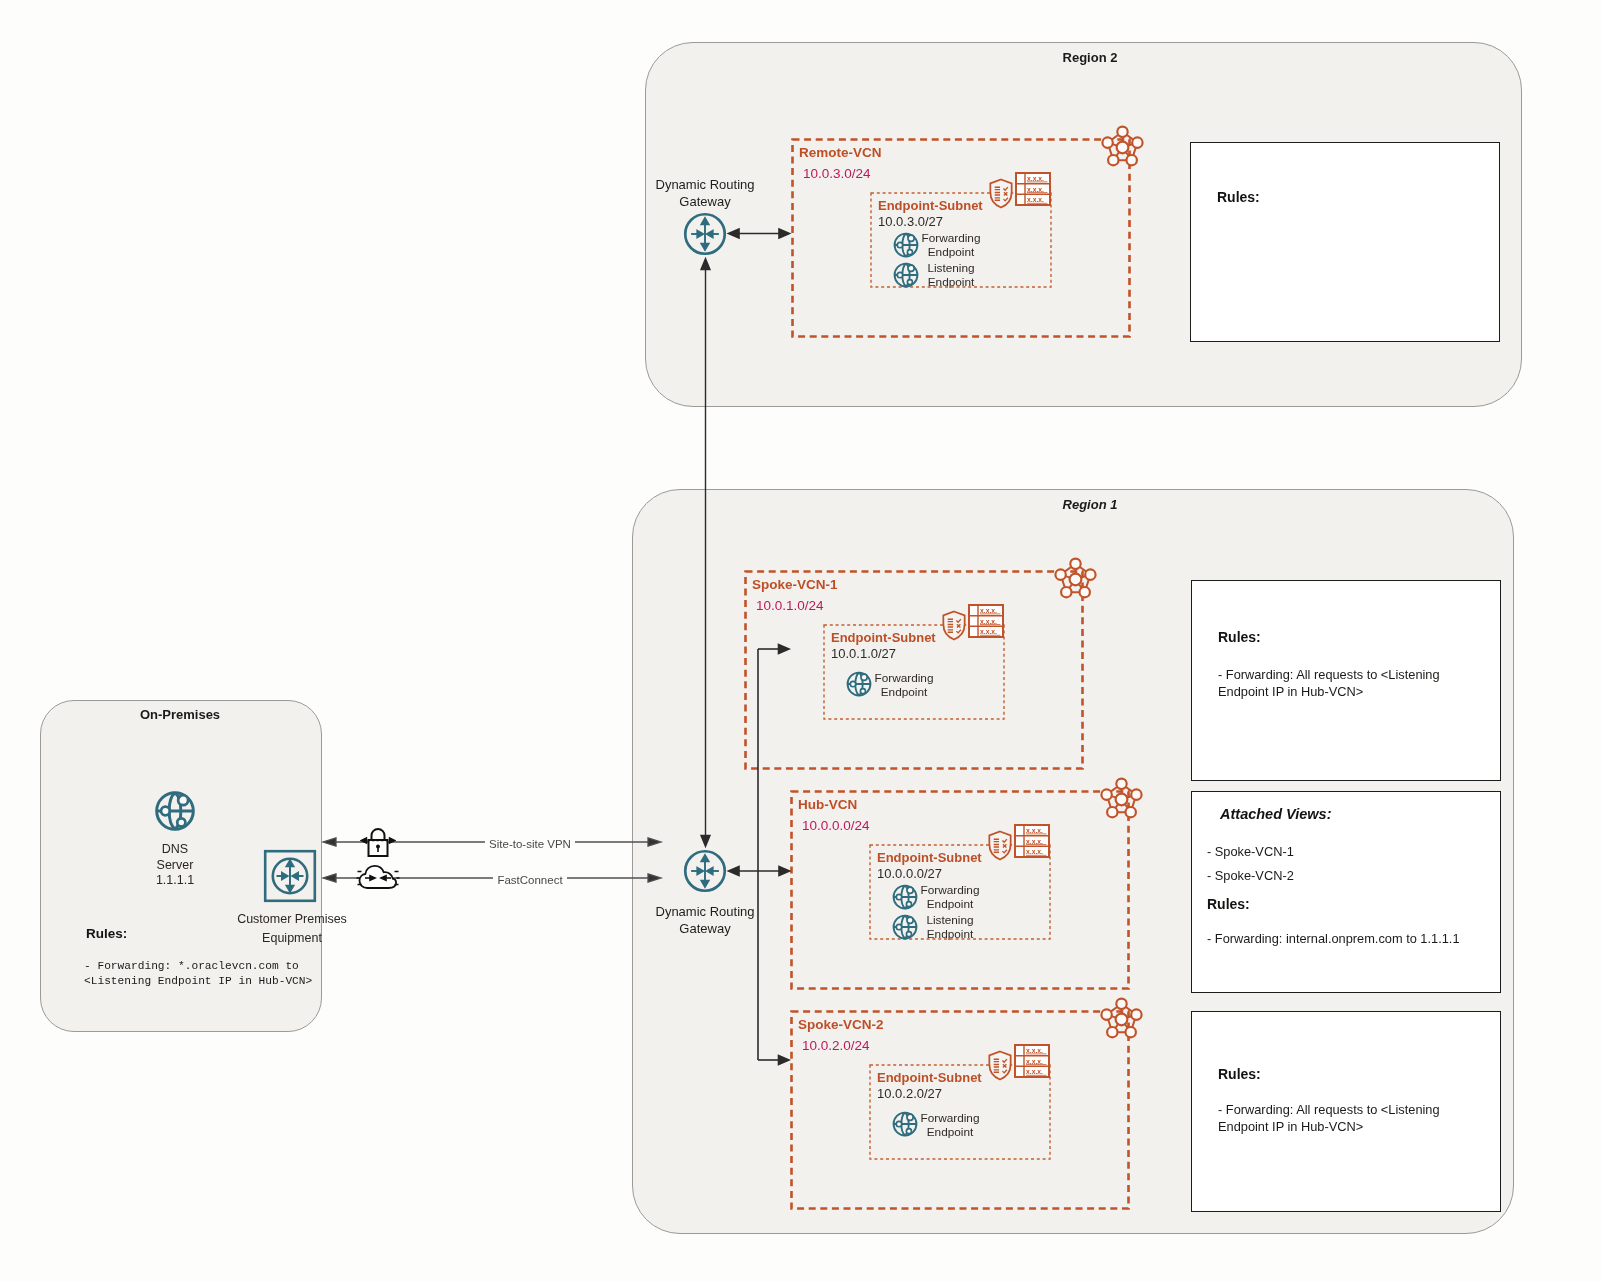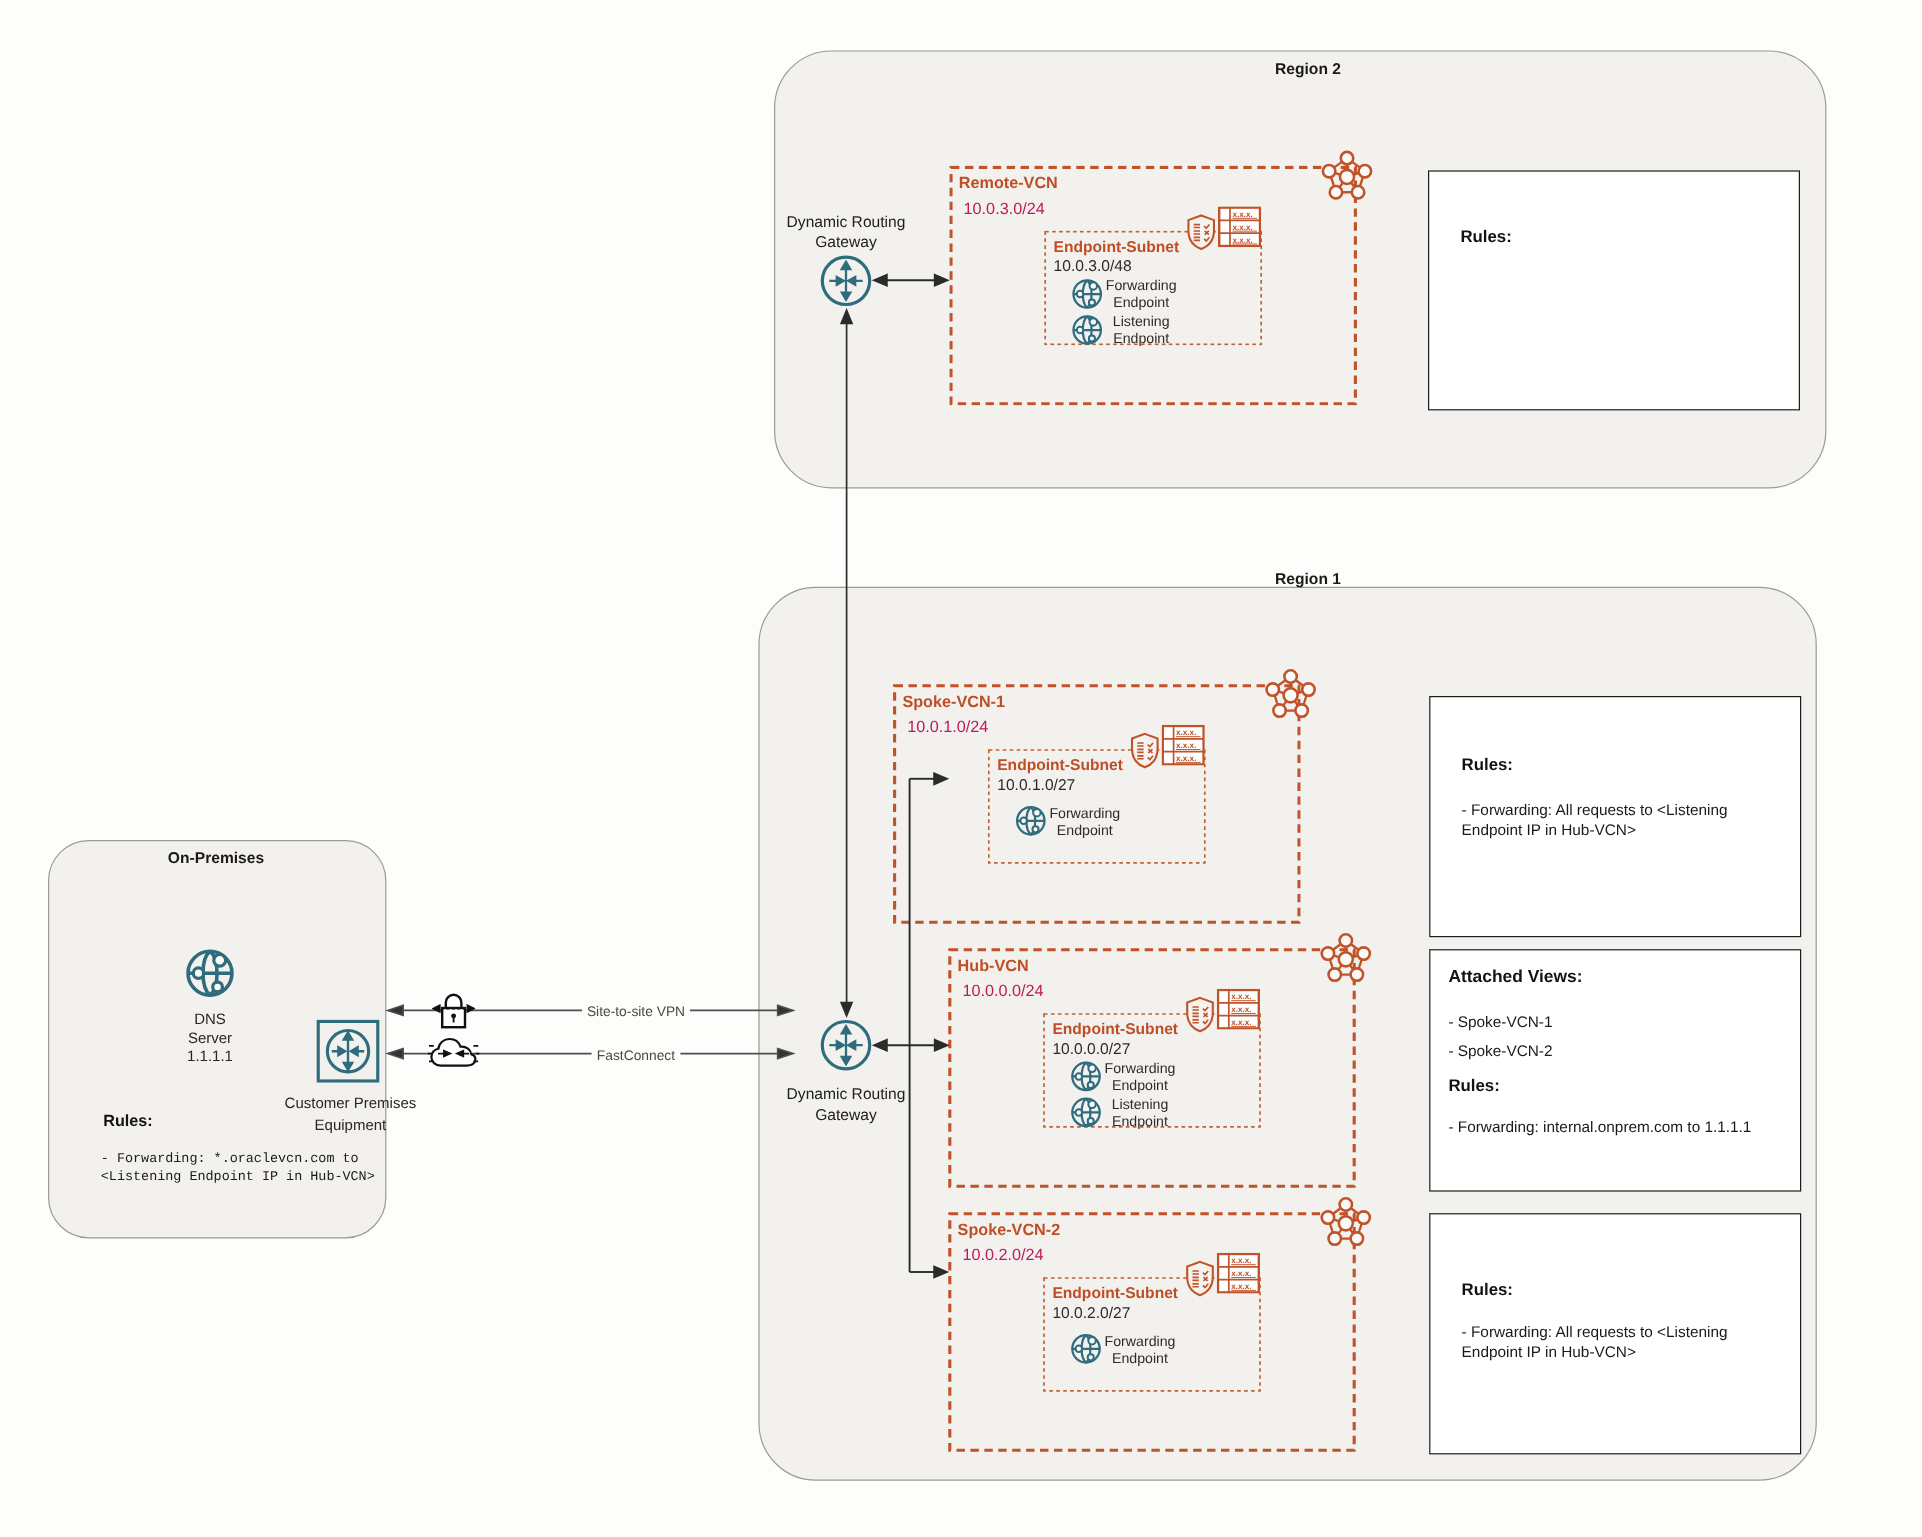--- a/index.html
+++ b/index.html
@@ -132,34 +132,34 @@
 </svg>
 
 <div class="canvas">
 
   <div class="region" style="left:40px;top:700px;width:280px;height:330px;border-radius:34px;"></div>
   <div class="region" style="left:645px;top:42px;width:875px;height:363px;border-radius:48px;"></div>
   <div class="region" style="left:632px;top:489px;width:880px;height:743px;border-radius:48px;"></div>
 
   <div class="region-label" style="left:70px;top:707px;">On-Premises</div>
   <div class="region-label" style="left:980px;top:50px;">Region 2</div>
-  <div class="region-label" style="left:980px;top:475px;">Region 1</div>
+  <div class="region-label" style="left:980px;top:497px;font-style:italic;">Region 1</div>
 
   <div class="vcn" style="left:791px;top:138px;">
     <svg class="dash" width="340" height="200">
         <rect x="1.5" y="1.5" width="337" height="197"></rect>
       </svg>
     <div class="vcn-name">Remote-VCN</div>
     <div class="vcn-cidr">10.0.3.0/24</div>
     <div class="subnet">
       <svg class="dash2" width="182" height="96">
           <rect x="1" y="1" width="180" height="94"></rect>
         </svg>
       <div class="subnet-name">Endpoint-Subnet</div>
-      <div class="subnet-cidr">10.0.3.0/48</div>
+      <div class="subnet-cidr">10.0.3.0/27</div>
     </div>
     <svg class="icon" style="left:308px;top:-17px" width="47" height="47">
         <use href="#ic-vcn"></use>
       </svg>
     <svg class="icon" style="left:197px;top:40px" width="26" height="31">
         <use href="#ic-shield"></use>
       </svg>
     <svg class="icon" style="left:224px;top:34px" width="36" height="34">
         <use href="#ic-rtable"></use>
       </svg>
@@ -251,21 +251,21 @@
     <svg class="icon" style="left:100px;top:122px" width="30" height="30">
         <use href="#ic-globe"></use>
       </svg>
     <div class="eplabel" style="left:117px;top:124px;">
       <div>Listening</div>
         <div>Endpoint</div>
     </div>
   </div>
 
   <div class="rulebox" style="left:1191px;top:791px;width:308px;height:200px;">
-    <div class="rb-h2" style="left:15px;top:14px;">Attached Views:</div>
+    <div class="rb-h2" style="left:28px;top:14px;font-style:italic;">Attached Views:</div>
     <div class="rb-t" style="left:15px;top:52px;width:260px;">- Spoke-VCN-1</div>
     <div class="rb-t" style="left:15px;top:76px;width:260px;">- Spoke-VCN-2</div>
     <div class="rb-h" style="left:15px;top:104px;">Rules:</div>
     <div class="rb-t" style="left:15px;top:139px;width:262px;">- Forwarding: internal.onprem.com to 1.1.1.1</div>
   </div>
 
   <div class="vcn" style="left:790px;top:1010px;">
     <svg class="dash" width="340" height="200">
         <rect x="1.5" y="1.5" width="337" height="197"></rect>
       </svg>

